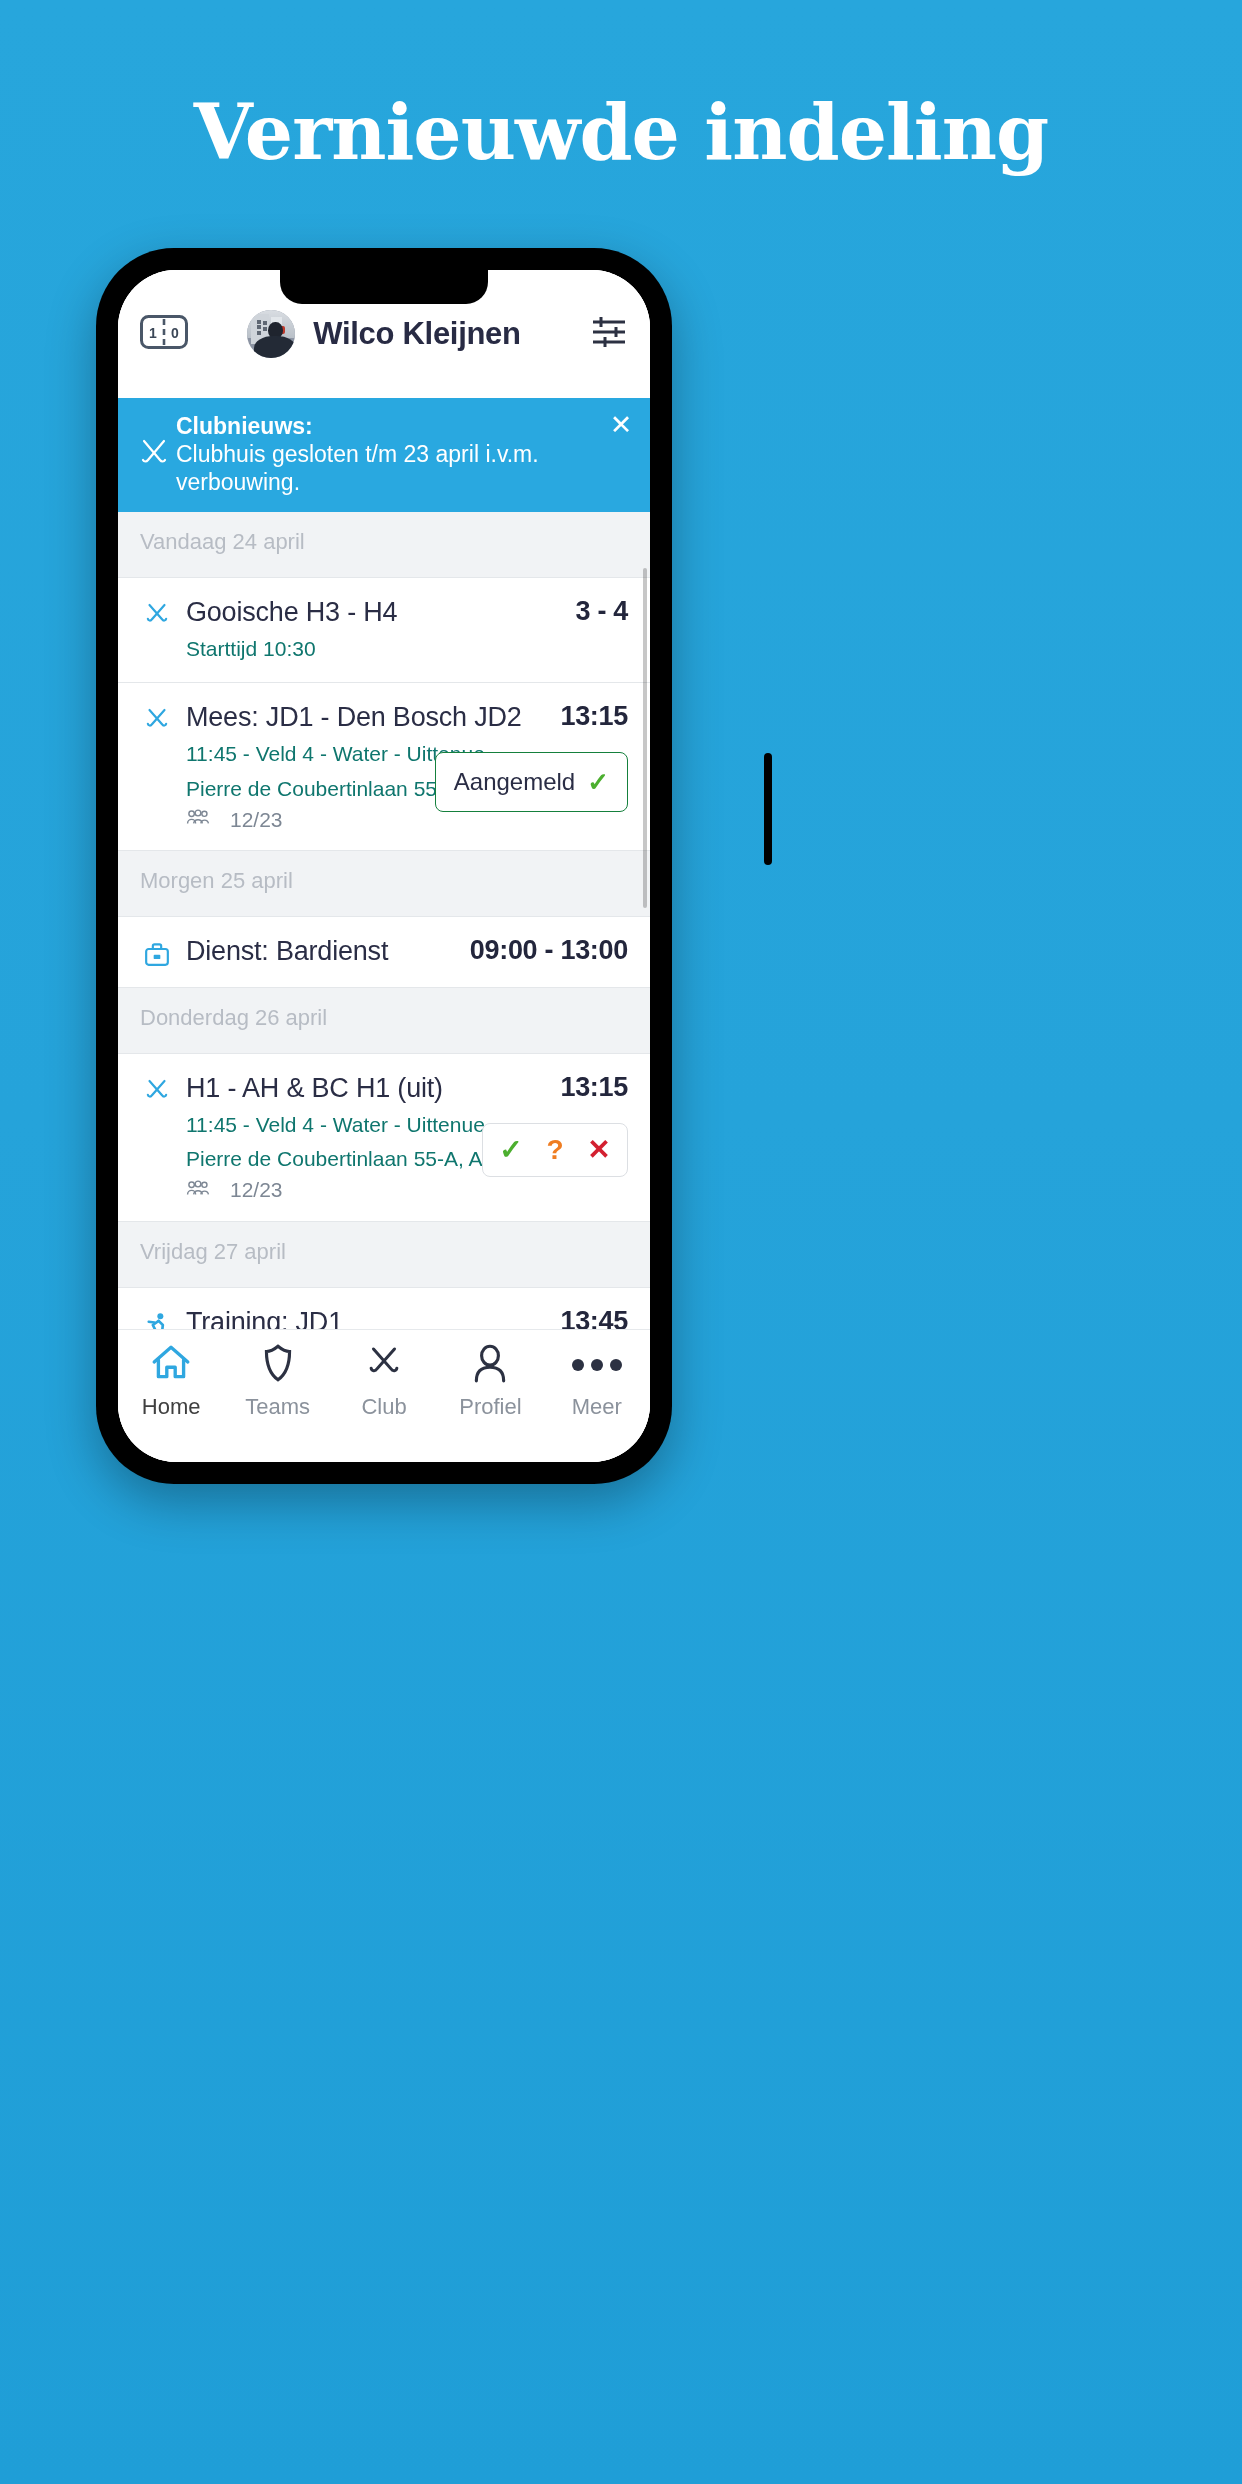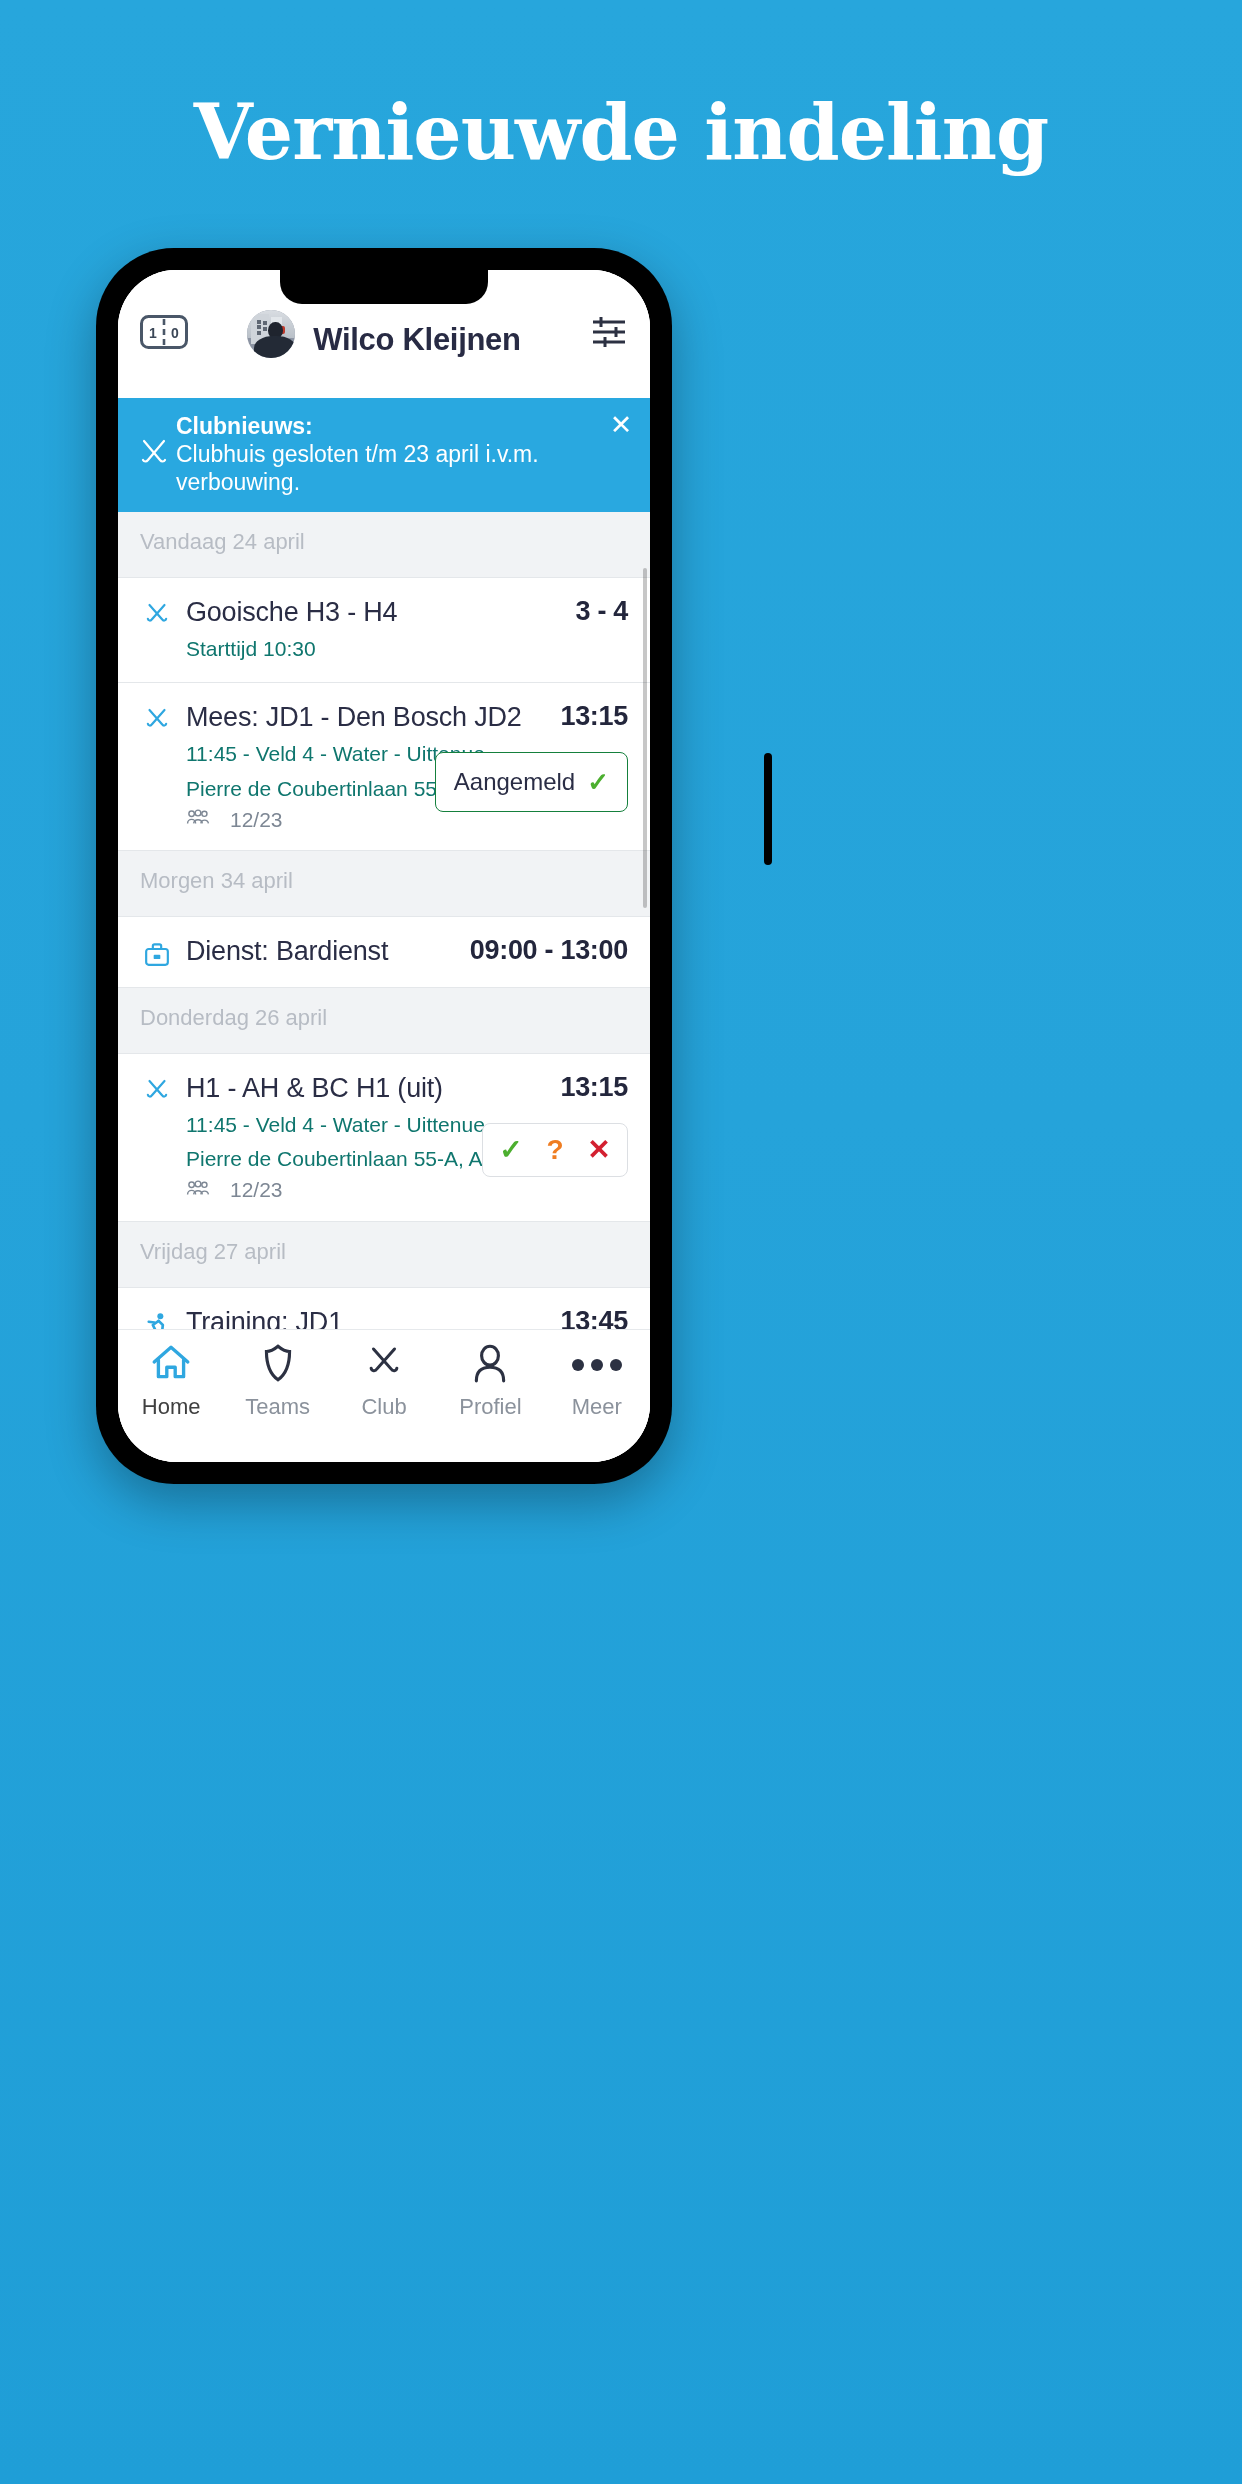--- a/index.html
+++ b/index.html
@@ -64,21 +64,21 @@
   .app-header{
     flex:0 0 auto;
     height:128px;
     display:flex;align-items:center;
     padding:0 22px;
     background:#ffffff;
     position:relative;
     z-index:20;
   }
   .hdr-left{width:56px;display:flex;align-items:center;justify-content:flex-start;}
-  .hdr-center{flex:1;display:flex;align-items:flex-end;justify-content:center;gap:18px;}
+  .hdr-center{flex:1;display:flex;align-items:center;justify-content:center;gap:18px;}
   .hdr-right{width:56px;display:flex;align-items:center;justify-content:flex-end;}
 
   .avatar{
     width:48px;height:48px;border-radius:50%;
     overflow:hidden;flex:0 0 auto;
     background:#8c94a3;
     position:relative;
   }
   .avatar .sky{position:absolute;left:0;top:0;width:100%;height:58%;background:linear-gradient(180deg,#d9dde2,#b9c0c8);}
   .avatar .bld{position:absolute;left:8%;top:8%;width:38%;height:62%;background:#cfd4da;}
@@ -331,21 +331,21 @@
          </div>
        </div>
        <div class="row-right">
          <div class="row-time">13:15</div>
          <div class="pill">
           <span>Aangemeld</span>
           <span class="tick">✓</span>
         </div>
        </div>
             </div>
-            <div class="day-head">Morgen 34 april</div>
+            <div class="day-head">Morgen 25 april</div>
             <div class="row">
               <div class="row-icon">
                 <svg width="30" height="30" viewBox="0 0 36 36">
       <rect x="5" y="12" width="26" height="19" rx="3" fill="none" stroke="#2fa7e0" stroke-width="2.6"></rect>
       <path d="M13 12 V8.5 a2 2 0 0 1 2-2 h6 a2 2 0 0 1 2 2 V12" fill="none" stroke="#2fa7e0" stroke-width="2.6"></path>
       <rect x="14" y="19" width="8" height="5" rx="1" fill="#2fa7e0"></rect>
     </svg>
               </div>
        <div class="row-main">
          <div class="row-title">Dienst: Bardienst</div>

